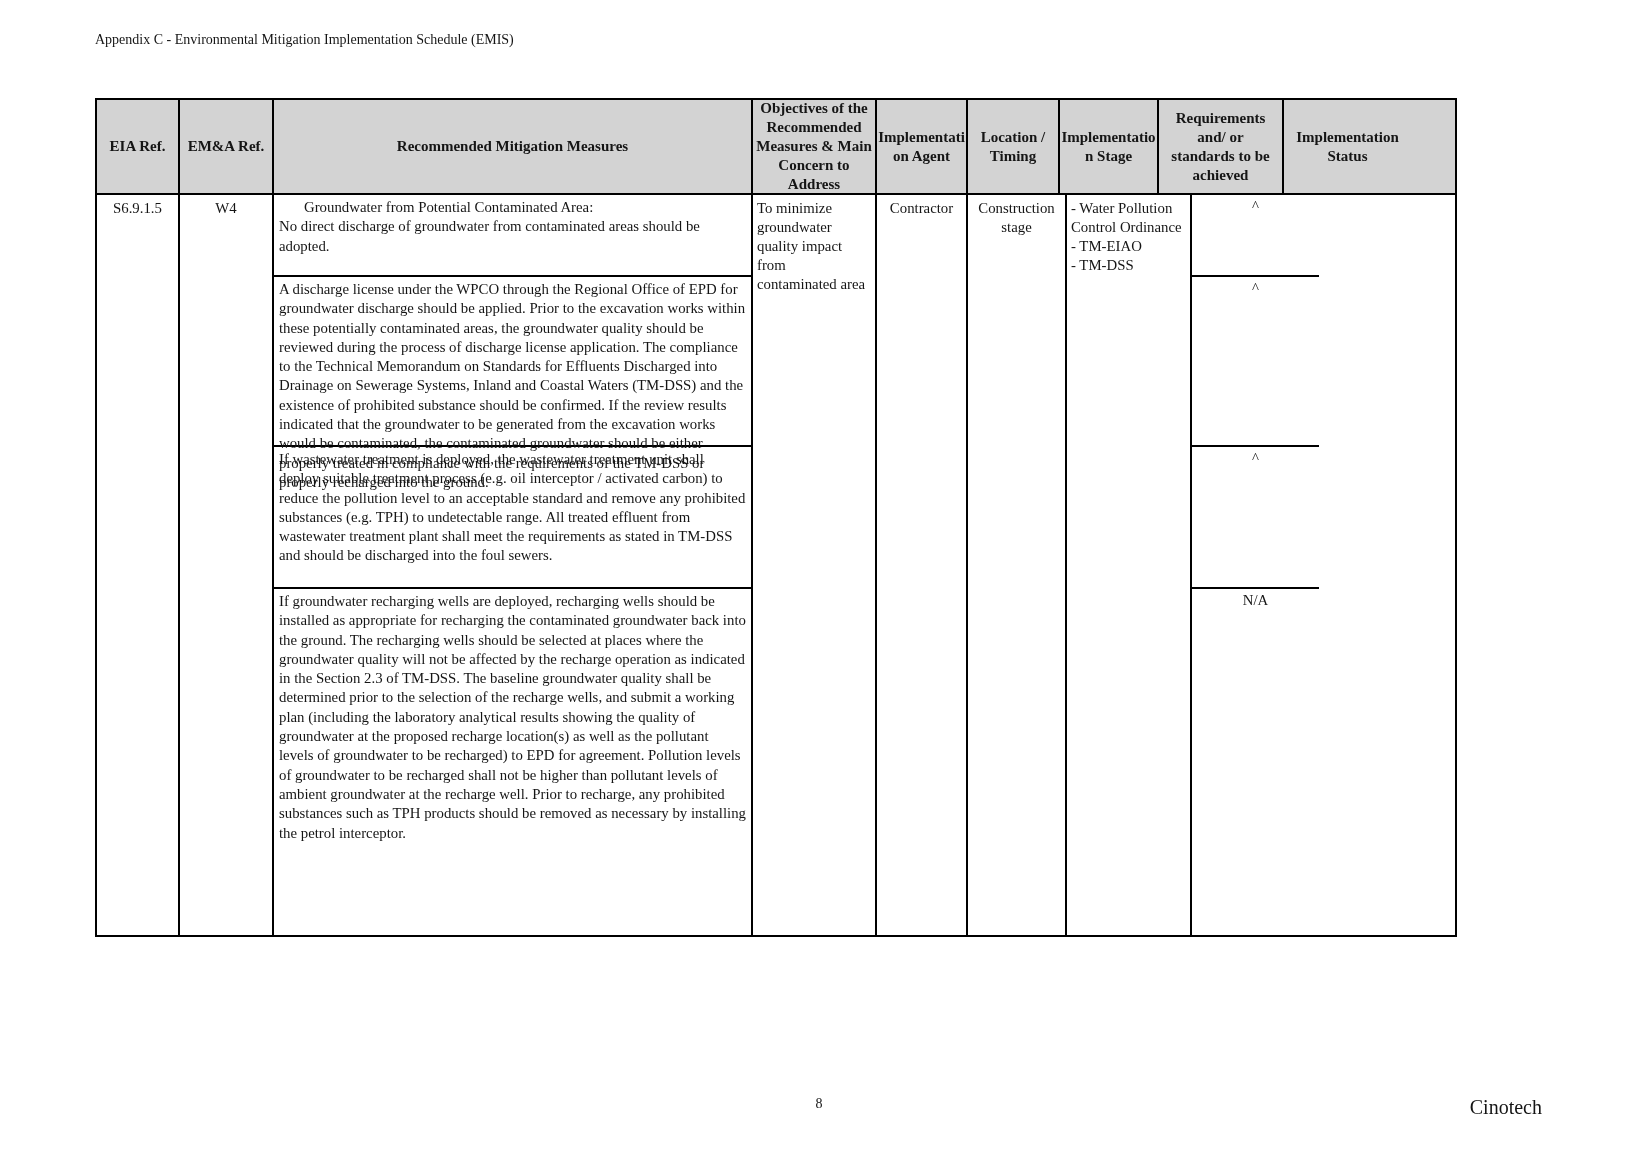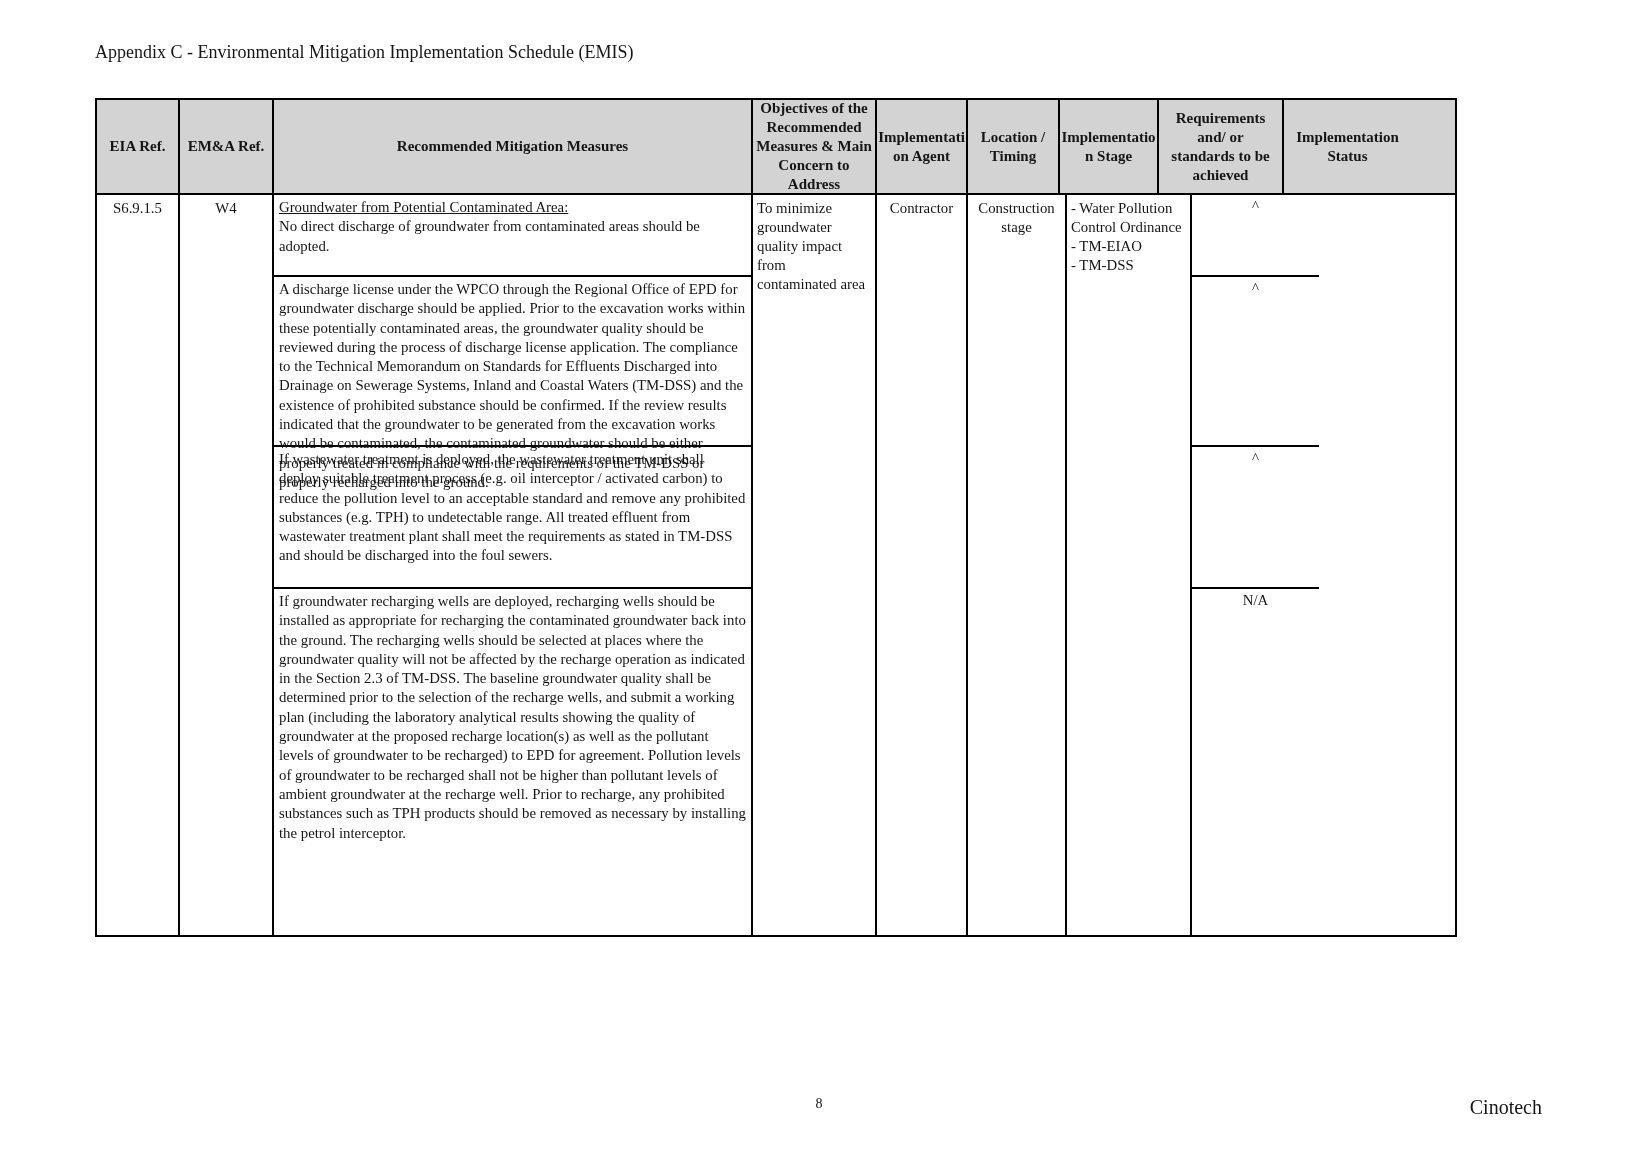--- a/index.html
+++ b/index.html
@@ -6,22 +6,22 @@
   body {
     width:1638px; height:1159px;
     background:#ffffff;
     font-family:"Liberation Serif", serif;
     color:#151515;
     position:relative;
     overflow:hidden;
   }
 
   .appendix-title {
-    position:absolute; left:95px; top:42px;
-    font-size:18px;
+    position:absolute; left:95px; top:32px;
+    font-size:14px;
   }
 
   .emis-table {
     position:absolute; left:95px; top:98px;
     width:1362px;
     border:2px solid #000;
     box-sizing:border-box;
     background:#fff;
   }
 
@@ -49,21 +49,21 @@
   .stack-col { padding:0; display:flex; flex-direction:column; }
   .sub-cell {
     box-sizing:border-box;
     border-bottom:2px solid #000;
     font-size:14.8px; line-height:19.3px;
     padding:3px 5px;
   }
   .sub-cell:last-child { border-bottom:none; }
   .h-a{height:82px}.h-b{height:170px}.h-c{height:142px}.h-d{height:275px}
 
-  .m-heading { text-decoration:underline; display:block; }
+  .m-heading { display:block;margin-left:25px; }
 
   .status-cell { text-align:center; padding-top:2px; }
 
   .page-number {
     position:absolute; left:0; top:1096px; width:1638px;
     text-align:center; font-size:14px;
   }
   .footer-company {
     position:absolute; top:1096px; right:96px;
     font-size:20px;

